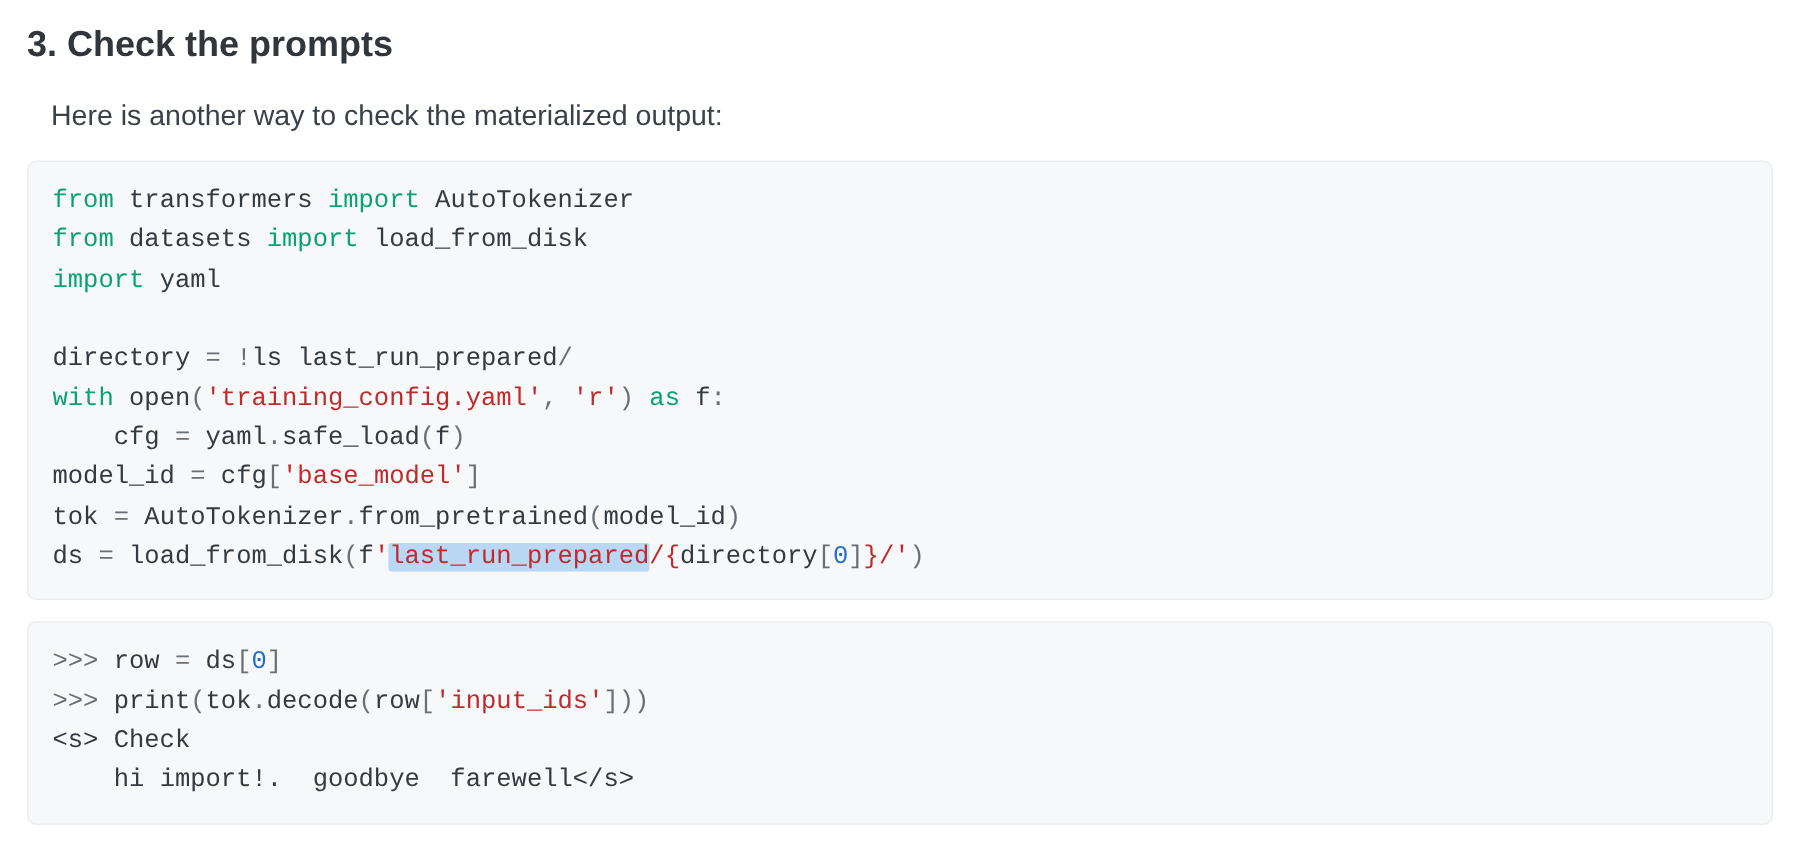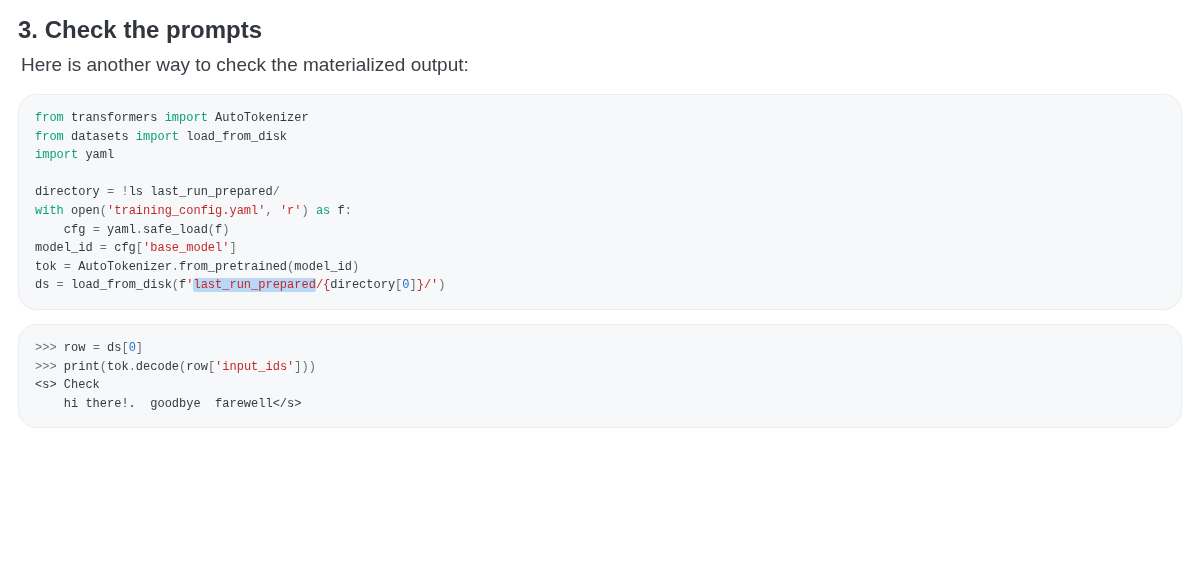--- a/index.html
+++ b/index.html
@@ -7,36 +7,36 @@
     margin: 0;
     padding: 16px 18px;
     font-family: -apple-system, BlinkMacSystemFont, "Segoe UI", Helvetica, Arial, sans-serif;
     color: #333a40;
     background: #fff;
     width: 1200px;
   }
   h3.section-heading {
     font-size: 24px;
     font-weight: 700;
-    margin: 0 0 10px 0;
+    margin: 0 0 23px 0;
     color: #30363c;
   }
   p.intro {
     font-size: 19px;
-    margin: 0 0 18px 3px;
+    margin: 0 0 18px 16px;
     color: #3b4148;
   }
   pre.codeblock {
     background: #f6f8fa;
     border: 1px solid #ebedef;
-    border-radius: 18px;
+    border-radius: 6px;
     padding: 14px 16px;
     margin: 0 0 14px 0;
     font-family: "SFMono-Regular", Consolas, "Liberation Mono", Menlo, monospace;
-    font-size: 12px;
+    font-size: 17px;
     line-height: 1.55;
     color: #333a40;
     white-space: pre;
     overflow-x: auto;
   }
   .tok-kw   { color: #0aa370; }  
   .tok-name { color: #333a40; }
   .tok-str  { color: #c22a2a; }  
   .tok-num  { color: #1f6dd0; }  
   .tok-op   { color: #6a6f76; }
@@ -60,13 +60,13 @@
 <span class="tok-name">directory</span> <span class="tok-op">=</span> <span class="tok-op">!</span><span class="tok-name">ls</span> <span class="tok-name">last_run_prepared</span><span class="tok-op">/</span>
 <span class="tok-kw">with</span> <span class="tok-name">open</span><span class="tok-op">(</span><span class="tok-str">'training_config.yaml'</span><span class="tok-op">,</span> <span class="tok-str">'r'</span><span class="tok-op">)</span> <span class="tok-kw">as</span> <span class="tok-name">f</span><span class="tok-op">:</span>
 <span>    </span><span class="tok-name">cfg</span> <span class="tok-op">=</span> <span class="tok-name">yaml</span><span class="tok-op">.</span><span class="tok-name">safe_load</span><span class="tok-op">(</span><span class="tok-name">f</span><span class="tok-op">)</span>
 <span class="tok-name">model_id</span> <span class="tok-op">=</span> <span class="tok-name">cfg</span><span class="tok-op">[</span><span class="tok-str">'base_model'</span><span class="tok-op">]</span>
 <span class="tok-name">tok</span> <span class="tok-op">=</span> <span class="tok-name">AutoTokenizer</span><span class="tok-op">.</span><span class="tok-name">from_pretrained</span><span class="tok-op">(</span><span class="tok-name">model_id</span><span class="tok-op">)</span>
 <span class="tok-name">ds</span> <span class="tok-op">=</span> <span class="tok-name">load_from_disk</span><span class="tok-op">(</span><span class="tok-name">f</span><span class="tok-str">'</span><span class="tok-str hl-sel">last_run_prepared</span><span class="tok-str">/</span><span class="tok-str">{</span><span class="tok-name">directory</span><span class="tok-op">[</span><span class="tok-num">0</span><span class="tok-op">]</span><span class="tok-str">}</span><span class="tok-str">/</span><span class="tok-str">'</span><span class="tok-op">)</span></pre>
 
 <pre class="codeblock"><span class="tok-op">&gt;&gt;&gt;</span> <span class="tok-name">row</span> <span class="tok-op">=</span> <span class="tok-name">ds</span><span class="tok-op">[</span><span class="tok-num">0</span><span class="tok-op">]</span>
 <span class="tok-op">&gt;&gt;&gt;</span> <span class="tok-name">print</span><span class="tok-op">(</span><span class="tok-name">tok</span><span class="tok-op">.</span><span class="tok-name">decode</span><span class="tok-op">(</span><span class="tok-name">row</span><span class="tok-op">[</span><span class="tok-str">'input_ids'</span><span class="tok-op">]</span><span class="tok-op">)</span><span class="tok-op">)</span>
 <span class="esc">&lt;</span><span class="esc">s</span><span class="esc">&gt;</span><span class="tok-name"> Check</span>
-<span>    </span><span class="tok-name">hi there!.  goodbye  farewell</span><span class="esc">&lt;</span><span class="esc">/</span><span class="esc">s</span><span class="esc">&gt;</span></pre>
+<span>    </span><span class="tok-name">hi import!.  goodbye  farewell</span><span class="esc">&lt;</span><span class="esc">/</span><span class="esc">s</span><span class="esc">&gt;</span></pre>
 
 </body></html>

